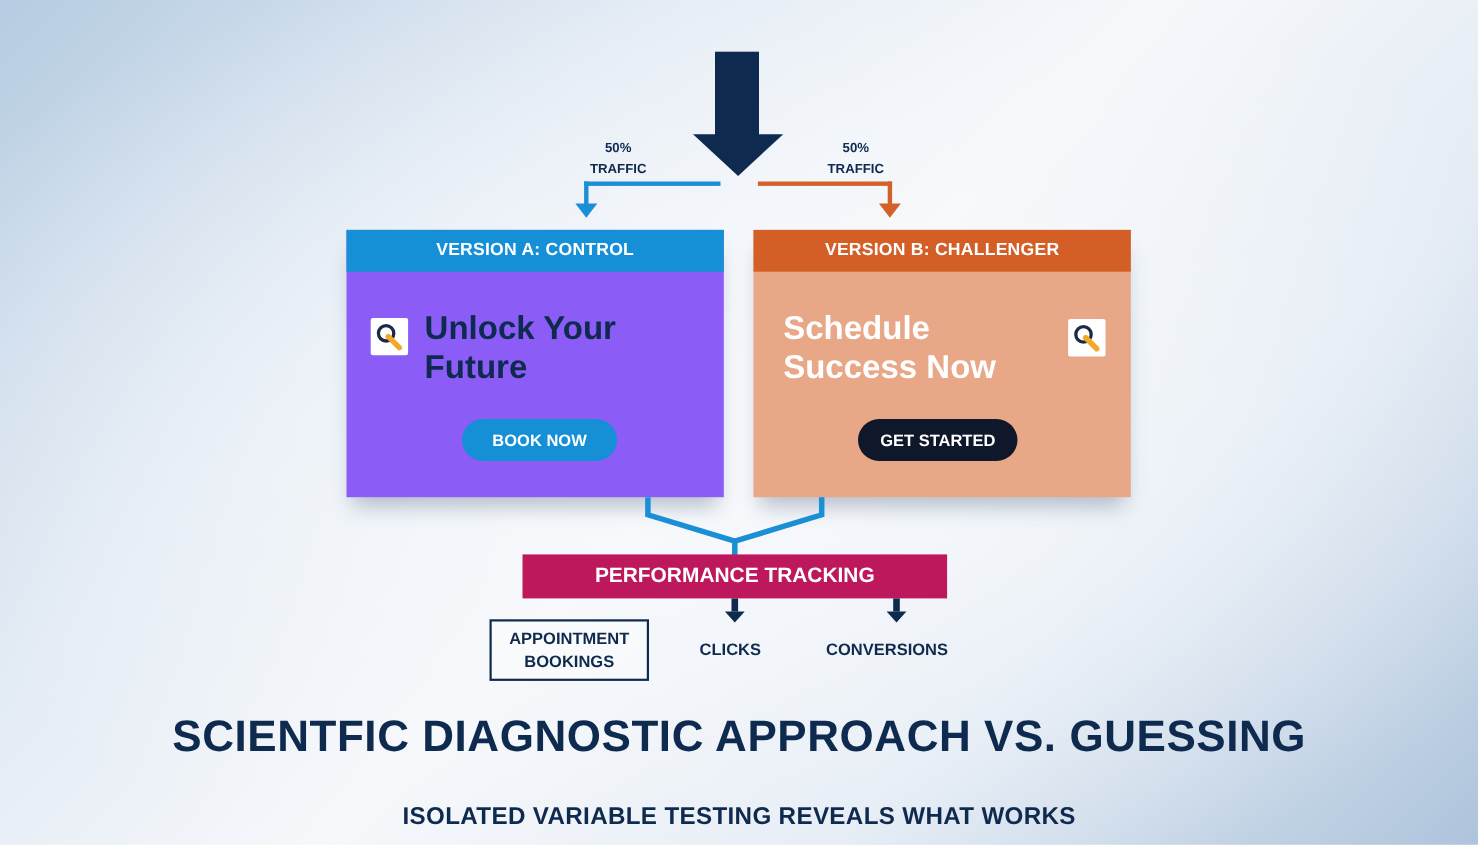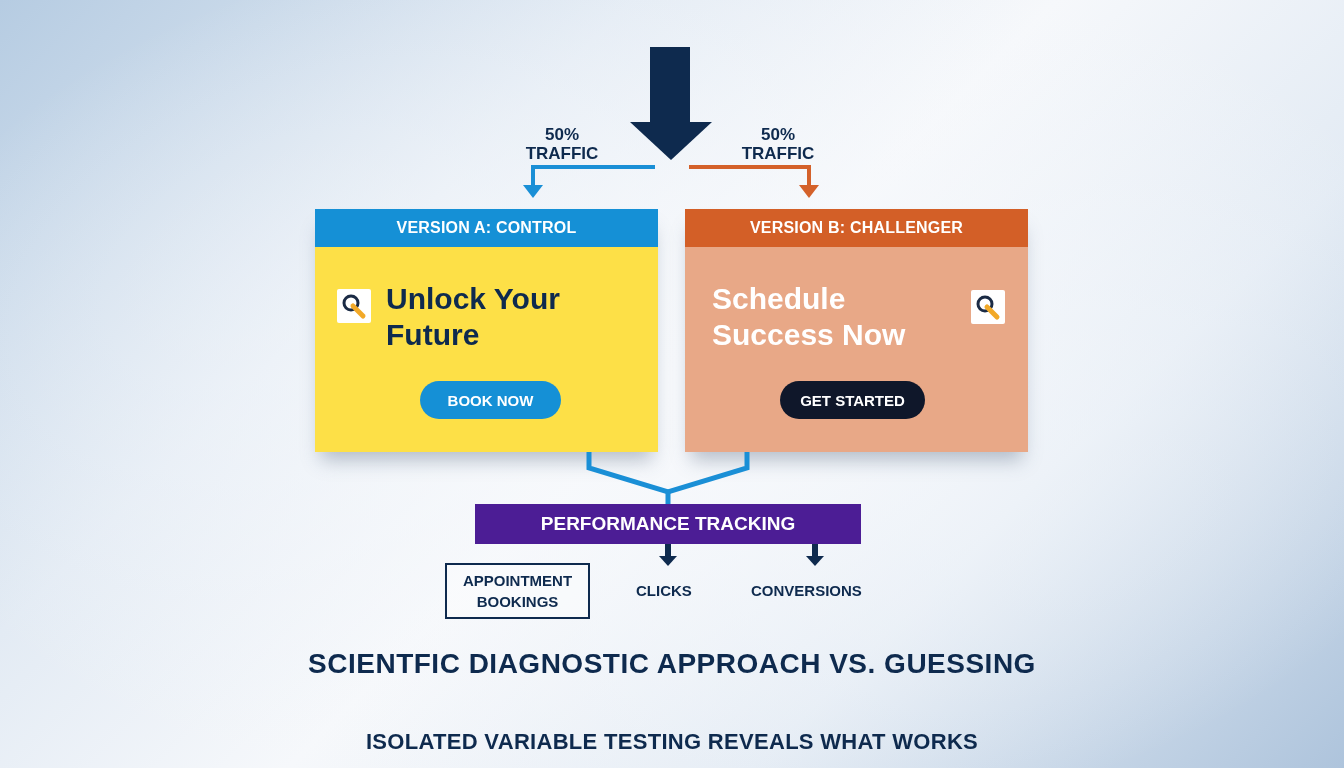--- a/index.html
+++ b/index.html
@@ -15,21 +15,21 @@
 
     
     .main-arrow-shaft { left: 650px; top: 47px; width: 40px; height: 78px; background: #0e2a4e; }
     .main-arrow-head {
       left: 630px; top: 122px; width: 0; height: 0;
       border-left: 41px solid transparent; border-right: 41px solid transparent;
       border-top: 38px solid #0e2a4e;
     }
 
     .traffic-label {
-      font-weight: 700; font-size: 17px; line-height: 19px; color: #0e2a4e;
+      font-weight: 700; font-size: 12px; line-height: 19px; color: #0e2a4e;
       text-align: center; width: 100px;
     }
     .traffic-a { left: 512px; top: 125px; }
     .traffic-b { left: 728px; top: 125px; }
 
     
     .split-a-h { left: 531px; top: 165px; width: 124px; height: 4px; background: #1a8fd6; }
     .split-a-v { left: 531px; top: 165px; width: 4px; height: 22px; background: #1a8fd6; }
     .split-a-head {
       left: 523px; top: 185px; width: 0; height: 0;
@@ -42,21 +42,21 @@
       left: 799px; top: 185px; width: 0; height: 0;
       border-left: 10px solid transparent; border-right: 10px solid transparent;
       border-top: 13px solid #d4612a;
     }
 
     
     .card {
       width: 343px; height: 243px;
       box-shadow: 0 14px 18px -6px rgba(60,80,110,0.35);
     }
-    .card-a { left: 315px; top: 209px; background: #fde047; }
+    .card-a { left: 315px; top: 209px; background: #8b5cf6; }
     .card-b { left: 685px; top: 209px; background: #e8a887; }
     .card-header {
       height: 38px; width: 100%;
       display: flex; align-items: center; justify-content: center;
       color: #ffffff; font-weight: 700; font-size: 16px; letter-spacing: 0.2px;
     }
     .card-a .card-header { background: #1590d6; }
     .card-b .card-header { background: #d35f27; }
 
     .headline {
@@ -77,21 +77,21 @@
       color: #ffffff; font-weight: 700; font-size: 15px;
     }
     .card-a .cta { left: 105px; top: 172px; width: 141px; background: #1590d6; }
     .card-b .cta { left: 95px; top: 172px; width: 145px; background: #0f172a; }
 
     
     .merge { left: 580px; top: 450px; }
 
     
     .tracking {
-      left: 475px; top: 504px; width: 386px; height: 40px; background: #4c1d95;
+      left: 475px; top: 504px; width: 386px; height: 40px; background: #be185d;
       display: flex; align-items: center; justify-content: center;
       color: #ffffff; font-weight: 700; font-size: 19px;
     }
     .down-arrow-small-shaft { width: 6px; height: 12px; background: #0e2a4e; }
     .down-arrow-small-head {
       width: 0; height: 0;
       border-left: 9px solid transparent; border-right: 9px solid transparent;
       border-top: 10px solid #0e2a4e;
     }
     .arr1-shaft { left: 665px; top: 544px; }
@@ -106,21 +106,21 @@
       color: #0e2a4e; font-weight: 700; font-size: 15px; line-height: 21px;
     }
     .metric {
       color: #0e2a4e; font-weight: 700; font-size: 15px;
     }
     .metric-clicks { left: 636px; top: 582px; }
     .metric-conv { left: 751px; top: 582px; }
 
     .title {
       left: 0; top: 648px; width: 1344px; text-align: center;
-      color: #0e2a4e; font-weight: 700; font-size: 28px; letter-spacing: 0.5px;
+      color: #0e2a4e; font-weight: 700; font-size: 40px; letter-spacing: 0.5px;
     }
     .subtitle {
       left: 0; top: 697px; width: 1344px; text-align: center;
       color: #0e2a4e; font-weight: 700; font-size: 22px; letter-spacing: 0.3px; margin-top: 32px;
     }
   </style>
 </head>
 <body>
 
 <div class="abs main-arrow-shaft"></div>

